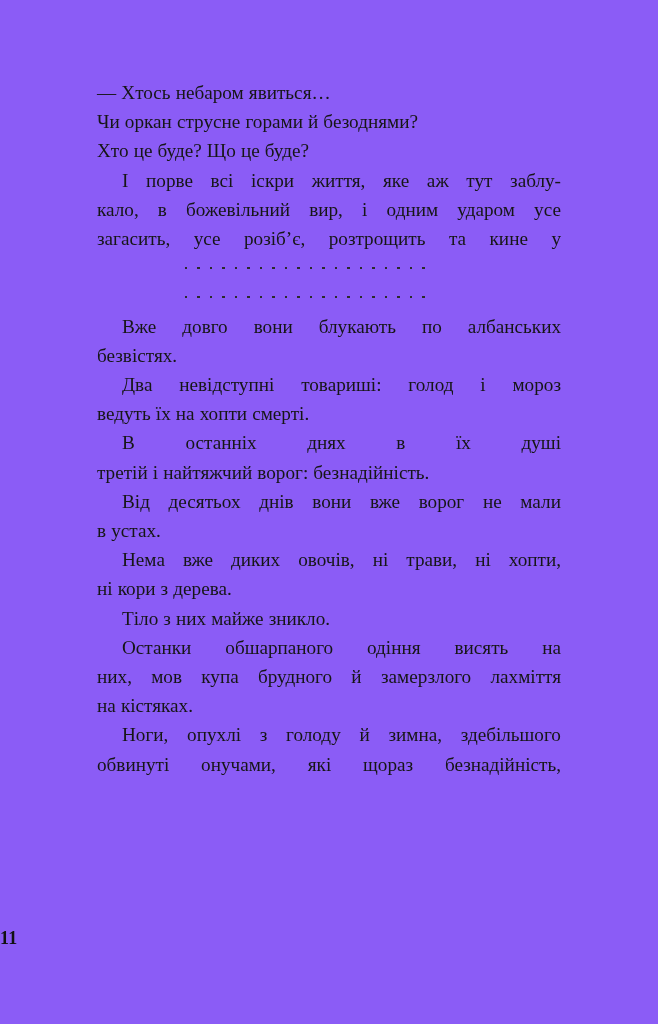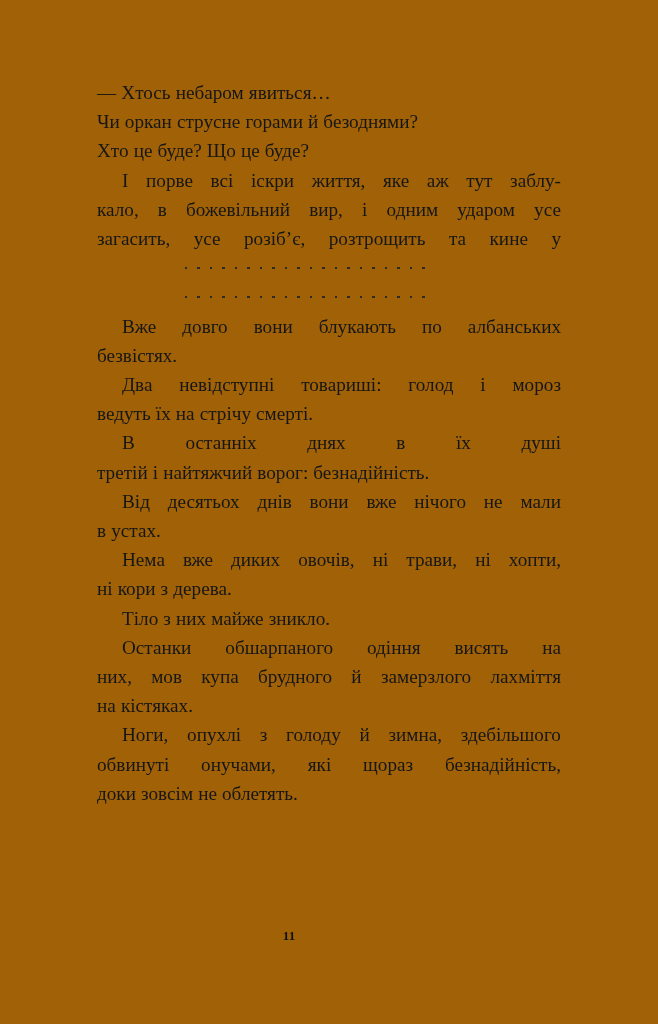--- a/index.html
+++ b/index.html
@@ -7,21 +7,21 @@
     margin: 0;
     padding: 0;
     background: #ffffff;
   }
 
   .page {
     position: relative;
     width: 658px;
     height: 1024px;
     margin: 0 auto;
-    background: #a16207;
+    background: #8b5cf6;
     overflow: hidden;
     font-family: "Liberation Serif", "DejaVu Serif", serif;
     color: #161616;
     -webkit-font-smoothing: antialiased;
   }
 
   .text-block {
     position: absolute;
     left: 97px;
     top: 78px;
@@ -86,23 +86,23 @@
     border-radius: 0;
     display: block;
   }
 
   
   .folio {
     position: absolute;
     left: 0;
     top: 928px;
     width: 578px;
-    text-align: center;
+    text-align: left;
     font-family: "Liberation Serif", "DejaVu Serif", serif;
-    font-size: 13px;
+    font-size: 18px;
     font-weight: bold;
     color: #111111;
     letter-spacing: 0.2px;
   }
 </style>
 </head>
 <body>
 
 <div class="page">
 
@@ -168,44 +168,43 @@
           <span class="dot"></span>
           <span class="dot"></span>
         </div>
       </div>
       <div class="para">
         <div class="jline indent"><span>Вже</span><span>довго</span><span>вони</span><span>блукають</span><span>по</span><span>албанських</span></div>
         <div class="lline">безвістях.</div>
       </div>
       <div class="para">
         <div class="jline indent"><span>Два</span><span>невідступні</span><span>товариші:</span><span>голод</span><span>і</span><span>мороз</span></div>
-        <div class="lline">ведуть їх на стрічу смерті.</div>
+        <div class="lline">ведуть їх на хопти смерті.</div>
       </div>
       <div class="para">
         <div class="jline indent"><span>В</span><span>останніх</span><span>днях</span><span>в</span><span>їх</span><span>душі</span></div>
         <div class="lline">третій і найтяжчий ворог: безнадійність.</div>
       </div>
       <div class="para">
-        <div class="jline indent"><span>Від</span><span>десятьох</span><span>днів</span><span>вони</span><span>вже</span><span>нічого</span><span>не</span><span>мали</span></div>
+        <div class="jline indent"><span>Від</span><span>десятьох</span><span>днів</span><span>вони</span><span>вже</span><span>ворог</span><span>не</span><span>мали</span></div>
         <div class="lline">в устах.</div>
       </div>
       <div class="para">
         <div class="jline indent"><span>Нема</span><span>вже</span><span>диких</span><span>овочів,</span><span>ні</span><span>трави,</span><span>ні</span><span>хопти,</span></div>
         <div class="lline">ні кори з дерева.</div>
       </div>
       <div class="para">
         <div class="lline indent">Тіло з них майже зникло.</div>
       </div>
       <div class="para">
         <div class="jline indent"><span>Останки</span><span>обшарпаного</span><span>одіння</span><span>висять</span><span>на</span></div>
         <div class="jline"><span>них,</span><span>мов</span><span>купа</span><span>брудного</span><span>й</span><span>замерзлого</span><span>лахміття</span></div>
         <div class="lline">на кістяках.</div>
       </div>
       <div class="para">
         <div class="jline indent"><span>Ноги,</span><span>опухлі</span><span>з</span><span>голоду</span><span>й</span><span>зимна,</span><span>здебільшого</span></div>
         <div class="jline"><span>обвинуті</span><span>онучами,</span><span>які</span><span>щораз</span><span>безнадійність,</span></div>
-        <div class="lline">доки зовсім не облетять.</div>
       </div>
     </div>
 
   <div class="folio">11</div>
 
 </div>
 
 </body></html>

